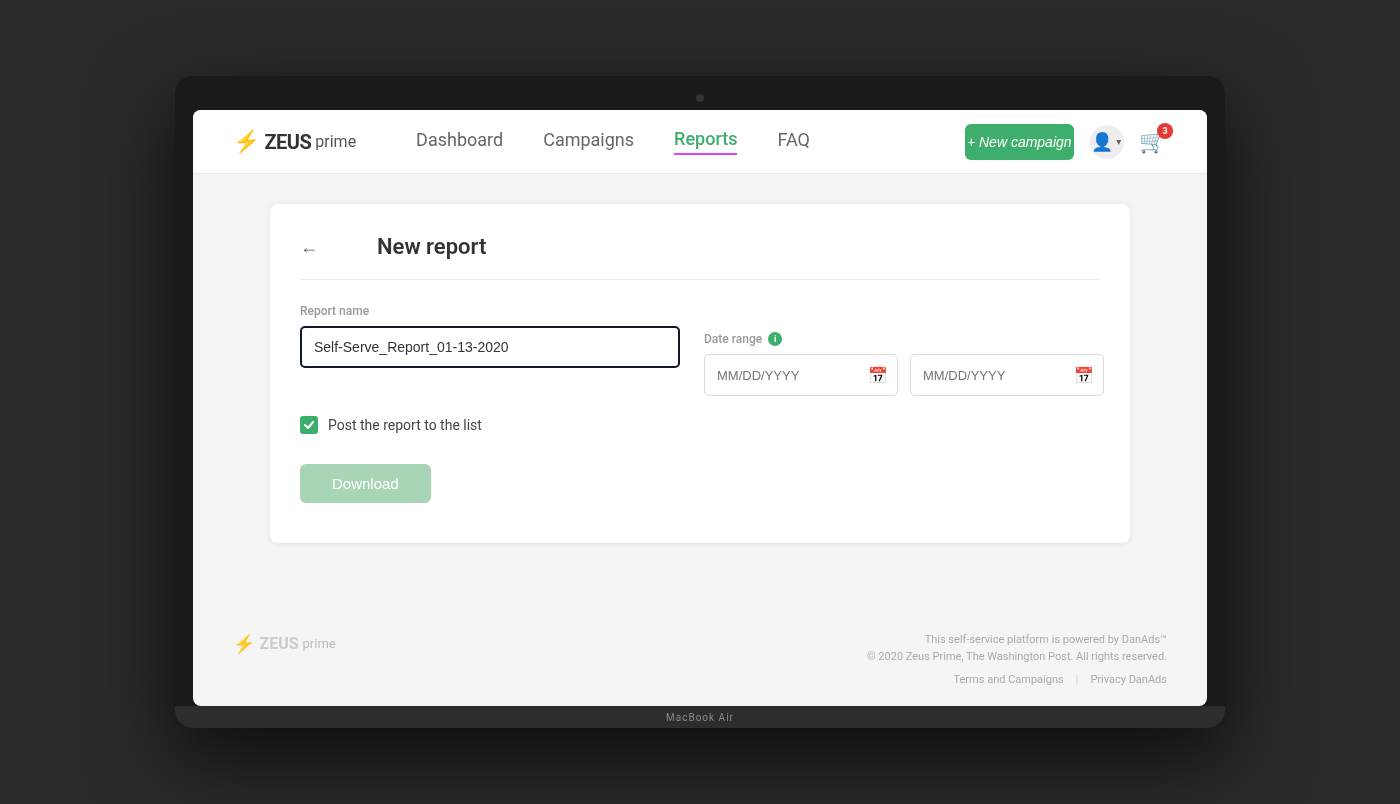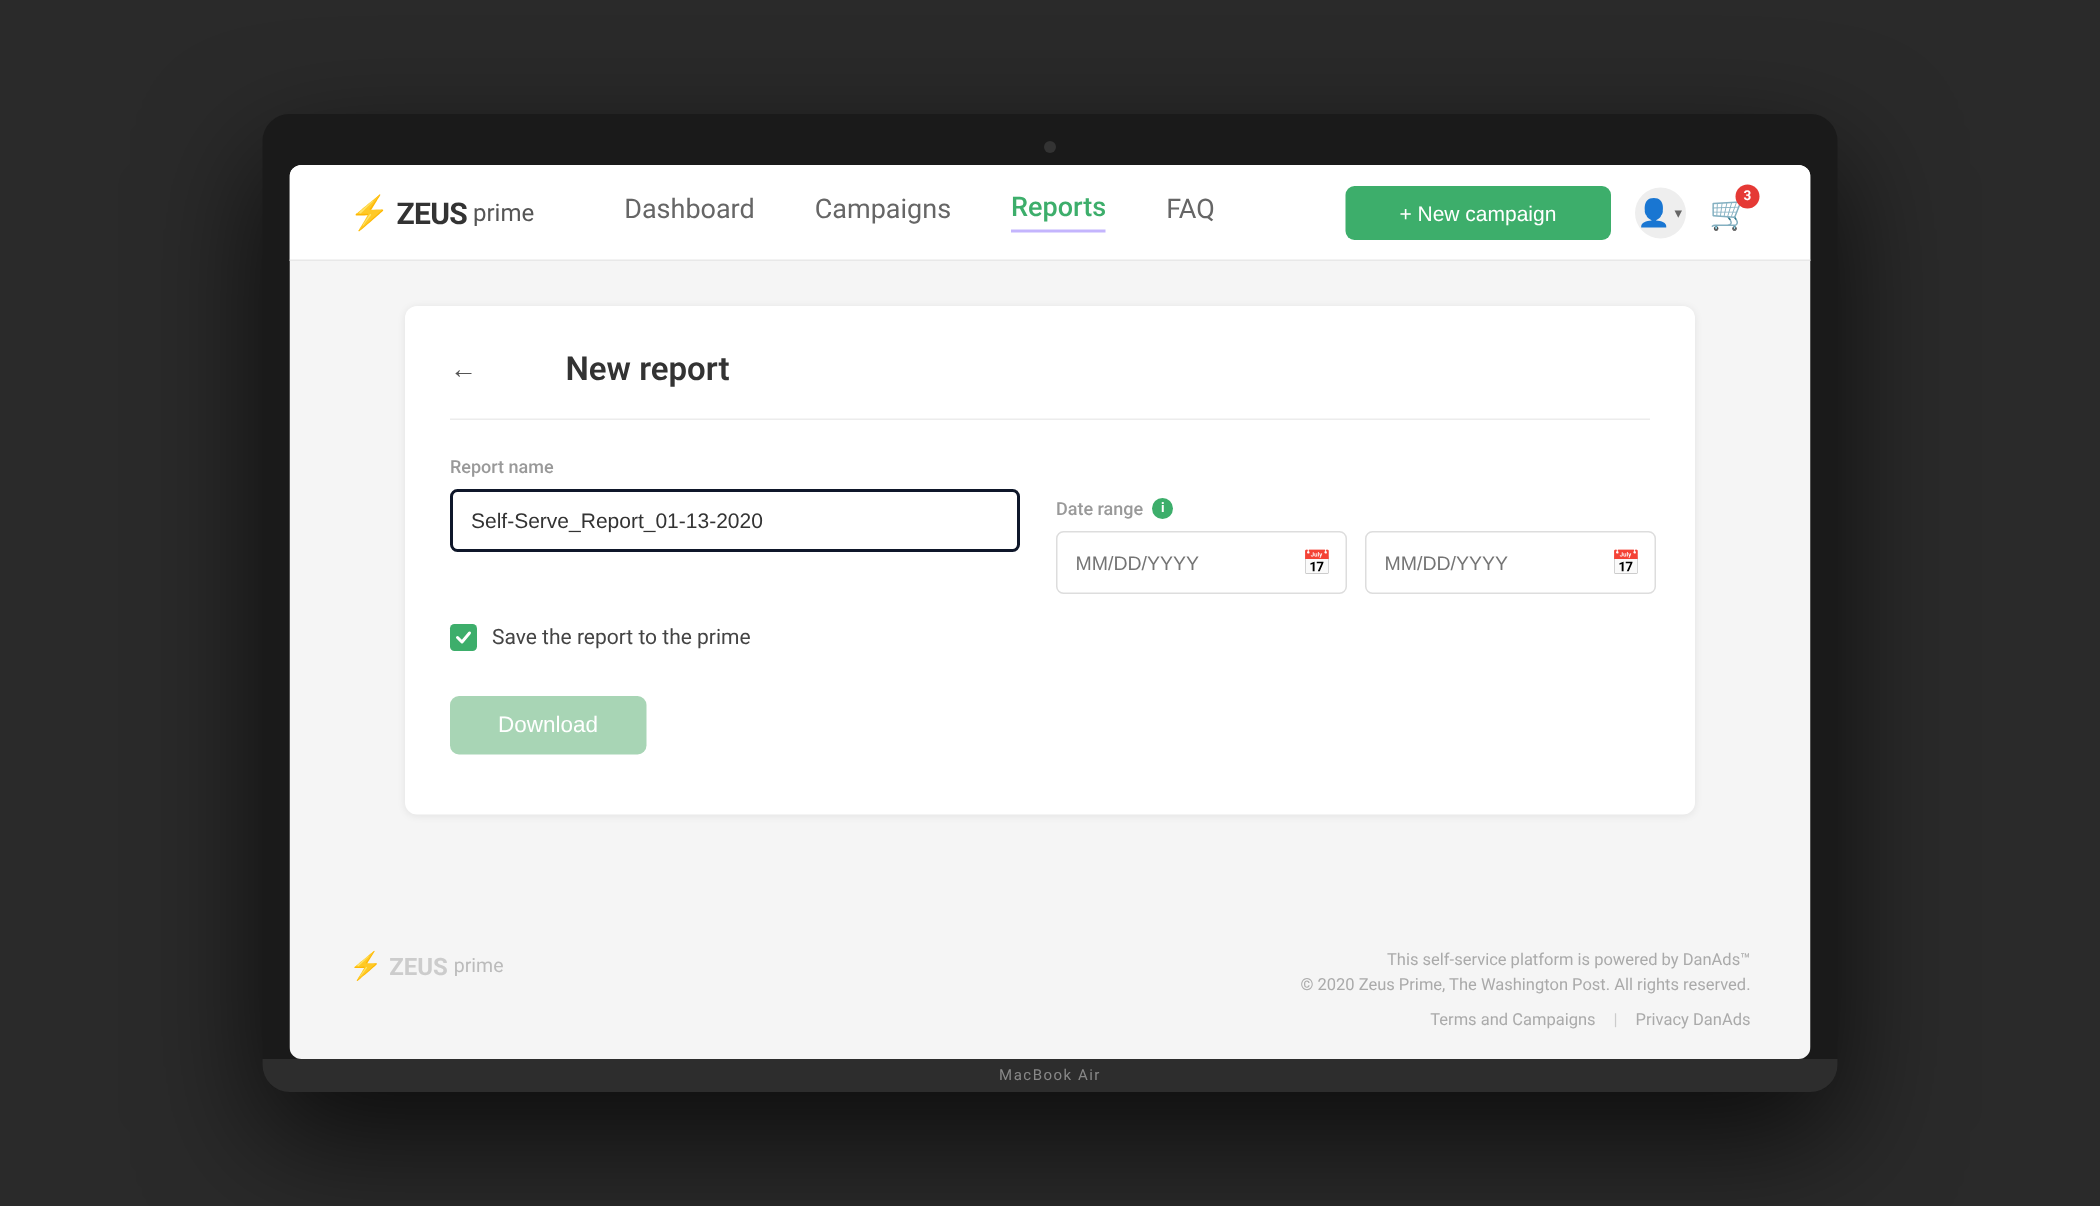--- a/index.html
+++ b/index.html
@@ -107,42 +107,43 @@
     .nav-link {
       font-size: 18px;
       color: #666;
       text-decoration: none;
       padding-bottom: 4px;
       cursor: pointer;
     }
 
     .nav-link.active {
       color: #3dae6b;
-      border-bottom: 2px solid #c4b5fd;
+      border-bottom: 2px solid #d946ef;
       font-weight: 500;
     }
 
     .nav-right {
       display: flex;
       align-items: center;
       gap: 16px;
     }
 
     .btn-new-campaign {
       background: #3dae6b;
       color: #fff;
       border: none;
       border-radius: 6px;
-      padding: 10px 36px;
+      padding: 10px 2px;
       font-size: 14px;
       font-weight: 500;
       cursor: pointer;
       display: flex;
       align-items: center;
       gap: 6px;
+      font-style: italic;
     }
 
     .user-icon-btn {
       width: 34px; height: 34px;
       border-radius: 50%;
       background: #eee;
       border: none;
       cursor: pointer;
       display: flex;
       align-items: center;
@@ -479,21 +480,21 @@
                 </div>
               </div>
             </div>
 
             <div class="checkbox-row">
               <div class="checkbox-custom">
                 <svg viewBox="0 0 12 12" fill="none" xmlns="http://www.w3.org/2000/svg">
                   <path d="M2 6L5 9L10 3" stroke="white" stroke-width="2" stroke-linecap="round" stroke-linejoin="round"></path>
                 </svg>
               </div>
-              <span class="checkbox-label">Save the report to the prime</span>
+              <span class="checkbox-label">Post the report to the list</span>
             </div>
 
             <div>
               <button class="btn-download">Download</button>
             </div>
 
           </div>
         </div>
       </div>
 

